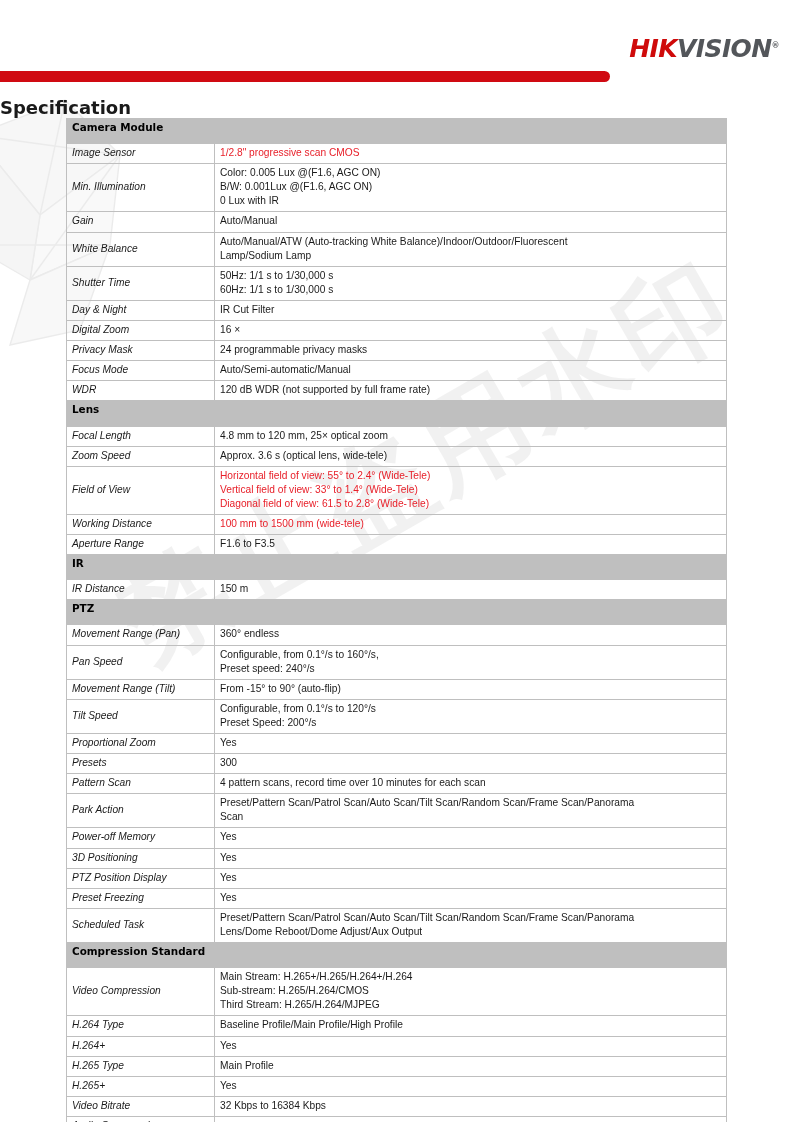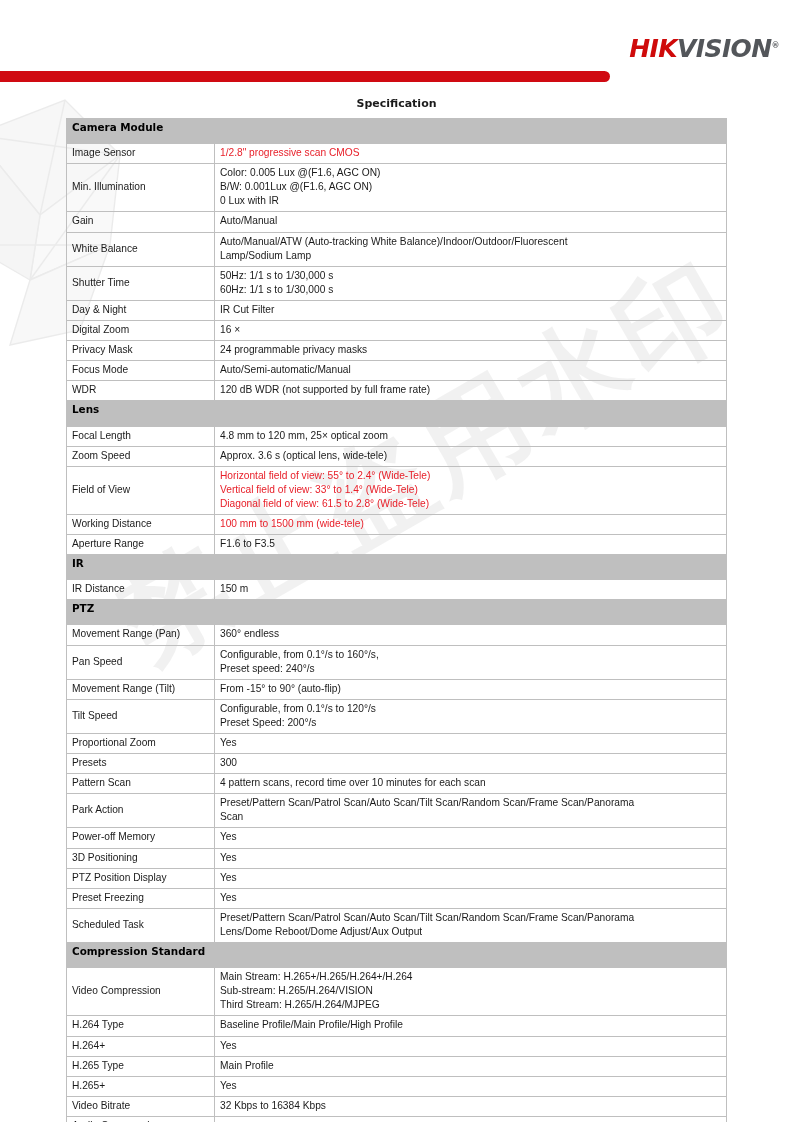--- a/index.html
+++ b/index.html
@@ -83,23 +83,22 @@
     border-top-right-radius: 6px;
     border-bottom-right-radius: 6px;
     z-index: 2;
   }
 
   
   #spec-title {
     position: absolute;
     left: 0; right: 0;
     top: 97px;
-    text-align: center;
     font-family: "DejaVu Sans", sans-serif;
-    font-size: 11px;
+    font-size: 18px;
     font-weight: 700;
     color: #1a1a1a;
     z-index: 2;
   }
 
   
   #spec-table-wrap {
     position: absolute;
     left: 66px;
     top: 118px;
@@ -126,21 +125,21 @@
   table.spec tr.section td {
     background: #bfbfbf;
     font-weight: 700;
     font-family: "DejaVu Sans", sans-serif;
     font-size: 10.4px;
     padding-top: 1px;
     padding-bottom: 9px;
     color: #000000;
     border-color: #bfbfbf;
   }
-  td.label { color: #1a1a1a; }
+  td.label { color: #1a1a1a; font-style: italic; }
   td.value { color: #1a1a1a; }
   td.value.red, .red-line { color: #e8202a; }
   .vline { display: block; }
 </style>
 </head>
 <body>
 
 <div id="watermark-layer">
   <svg id="watermark-poly" viewBox="0 0 210 260" xmlns="http://www.w3.org/2000/svg">
     <g fill="none" stroke="#d8d8d8" stroke-width="1.4">
@@ -369,21 +368,21 @@
             <span class="vline">Lens/Dome Reboot/Dome Adjust/Aux Output</span>
           </td>
         </tr>
         <tr class="section">
           <td colspan="2">Compression Standard</td>
         </tr>
         <tr>
           <td class="label">Video Compression</td>
           <td class="value">
             <span class="vline">Main Stream: H.265+/H.265/H.264+/H.264</span>
-            <span class="vline">Sub-stream: H.265/H.264/VISION</span>
+            <span class="vline">Sub-stream: H.265/H.264/CMOS</span>
             <span class="vline">Third Stream: H.265/H.264/MJPEG</span>
           </td>
         </tr>
         <tr>
           <td class="label">H.264 Type</td>
           <td class="value">
             <span class="vline">Baseline Profile/Main Profile/High Profile</span>
           </td>
         </tr>
         <tr>

